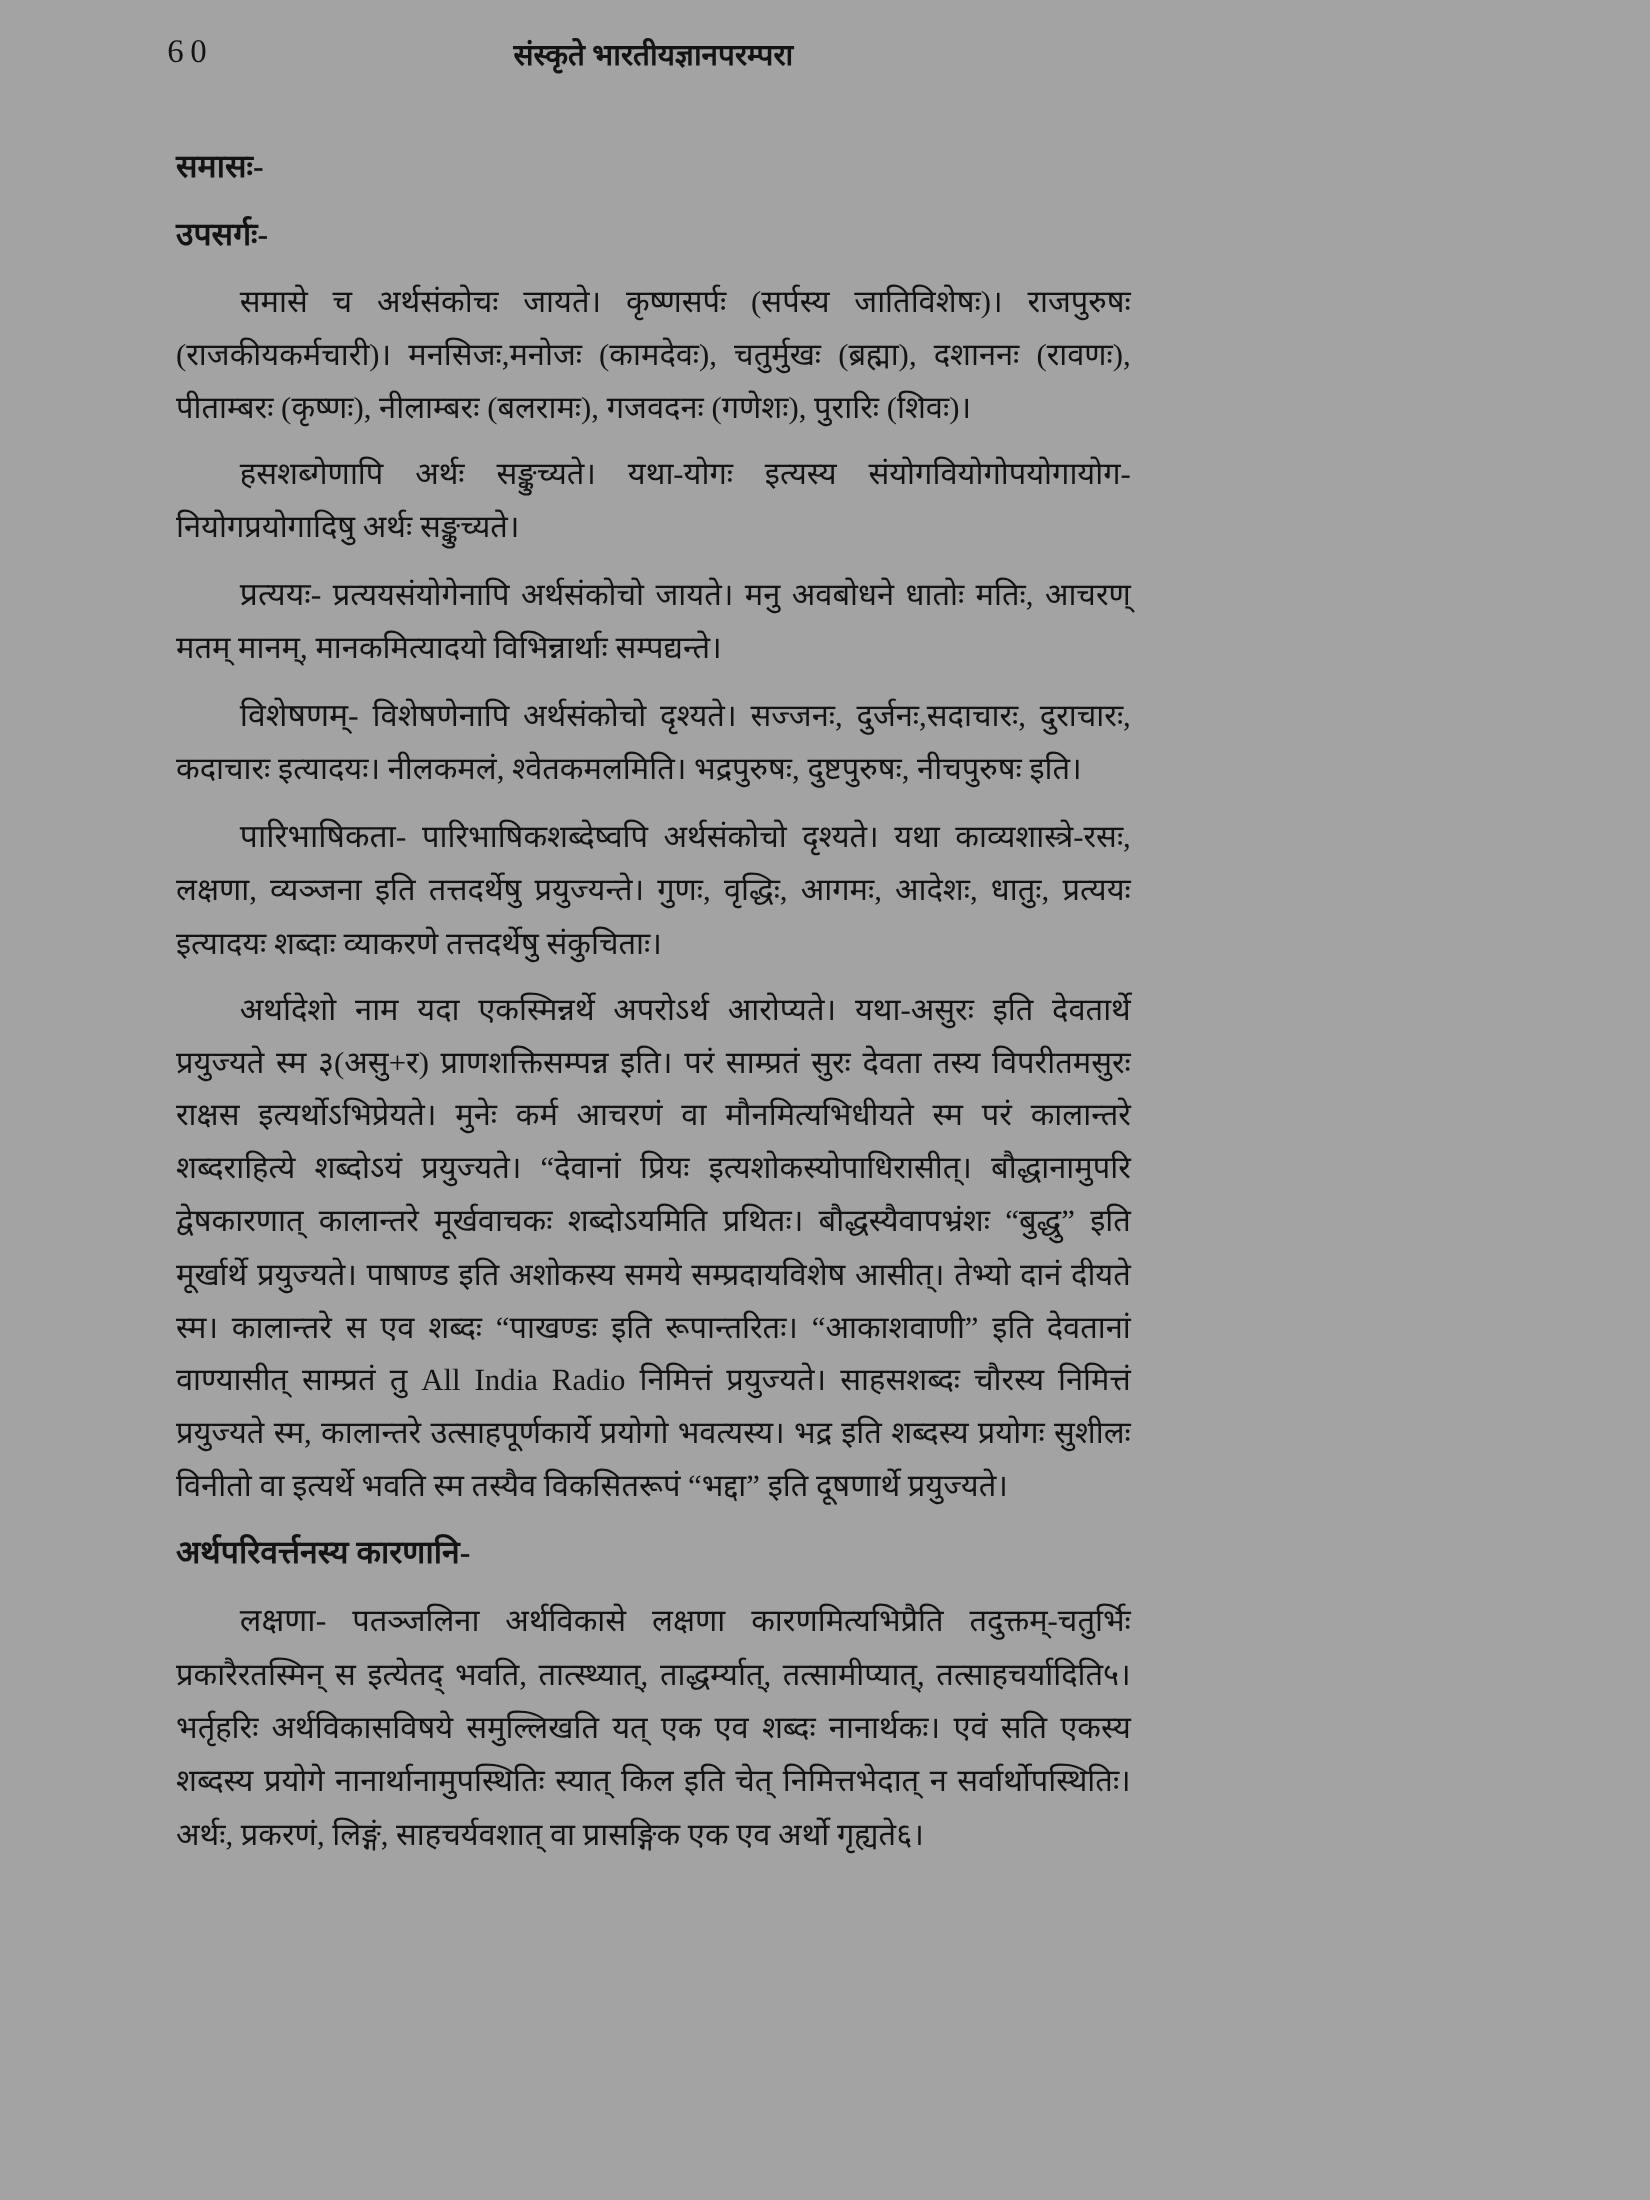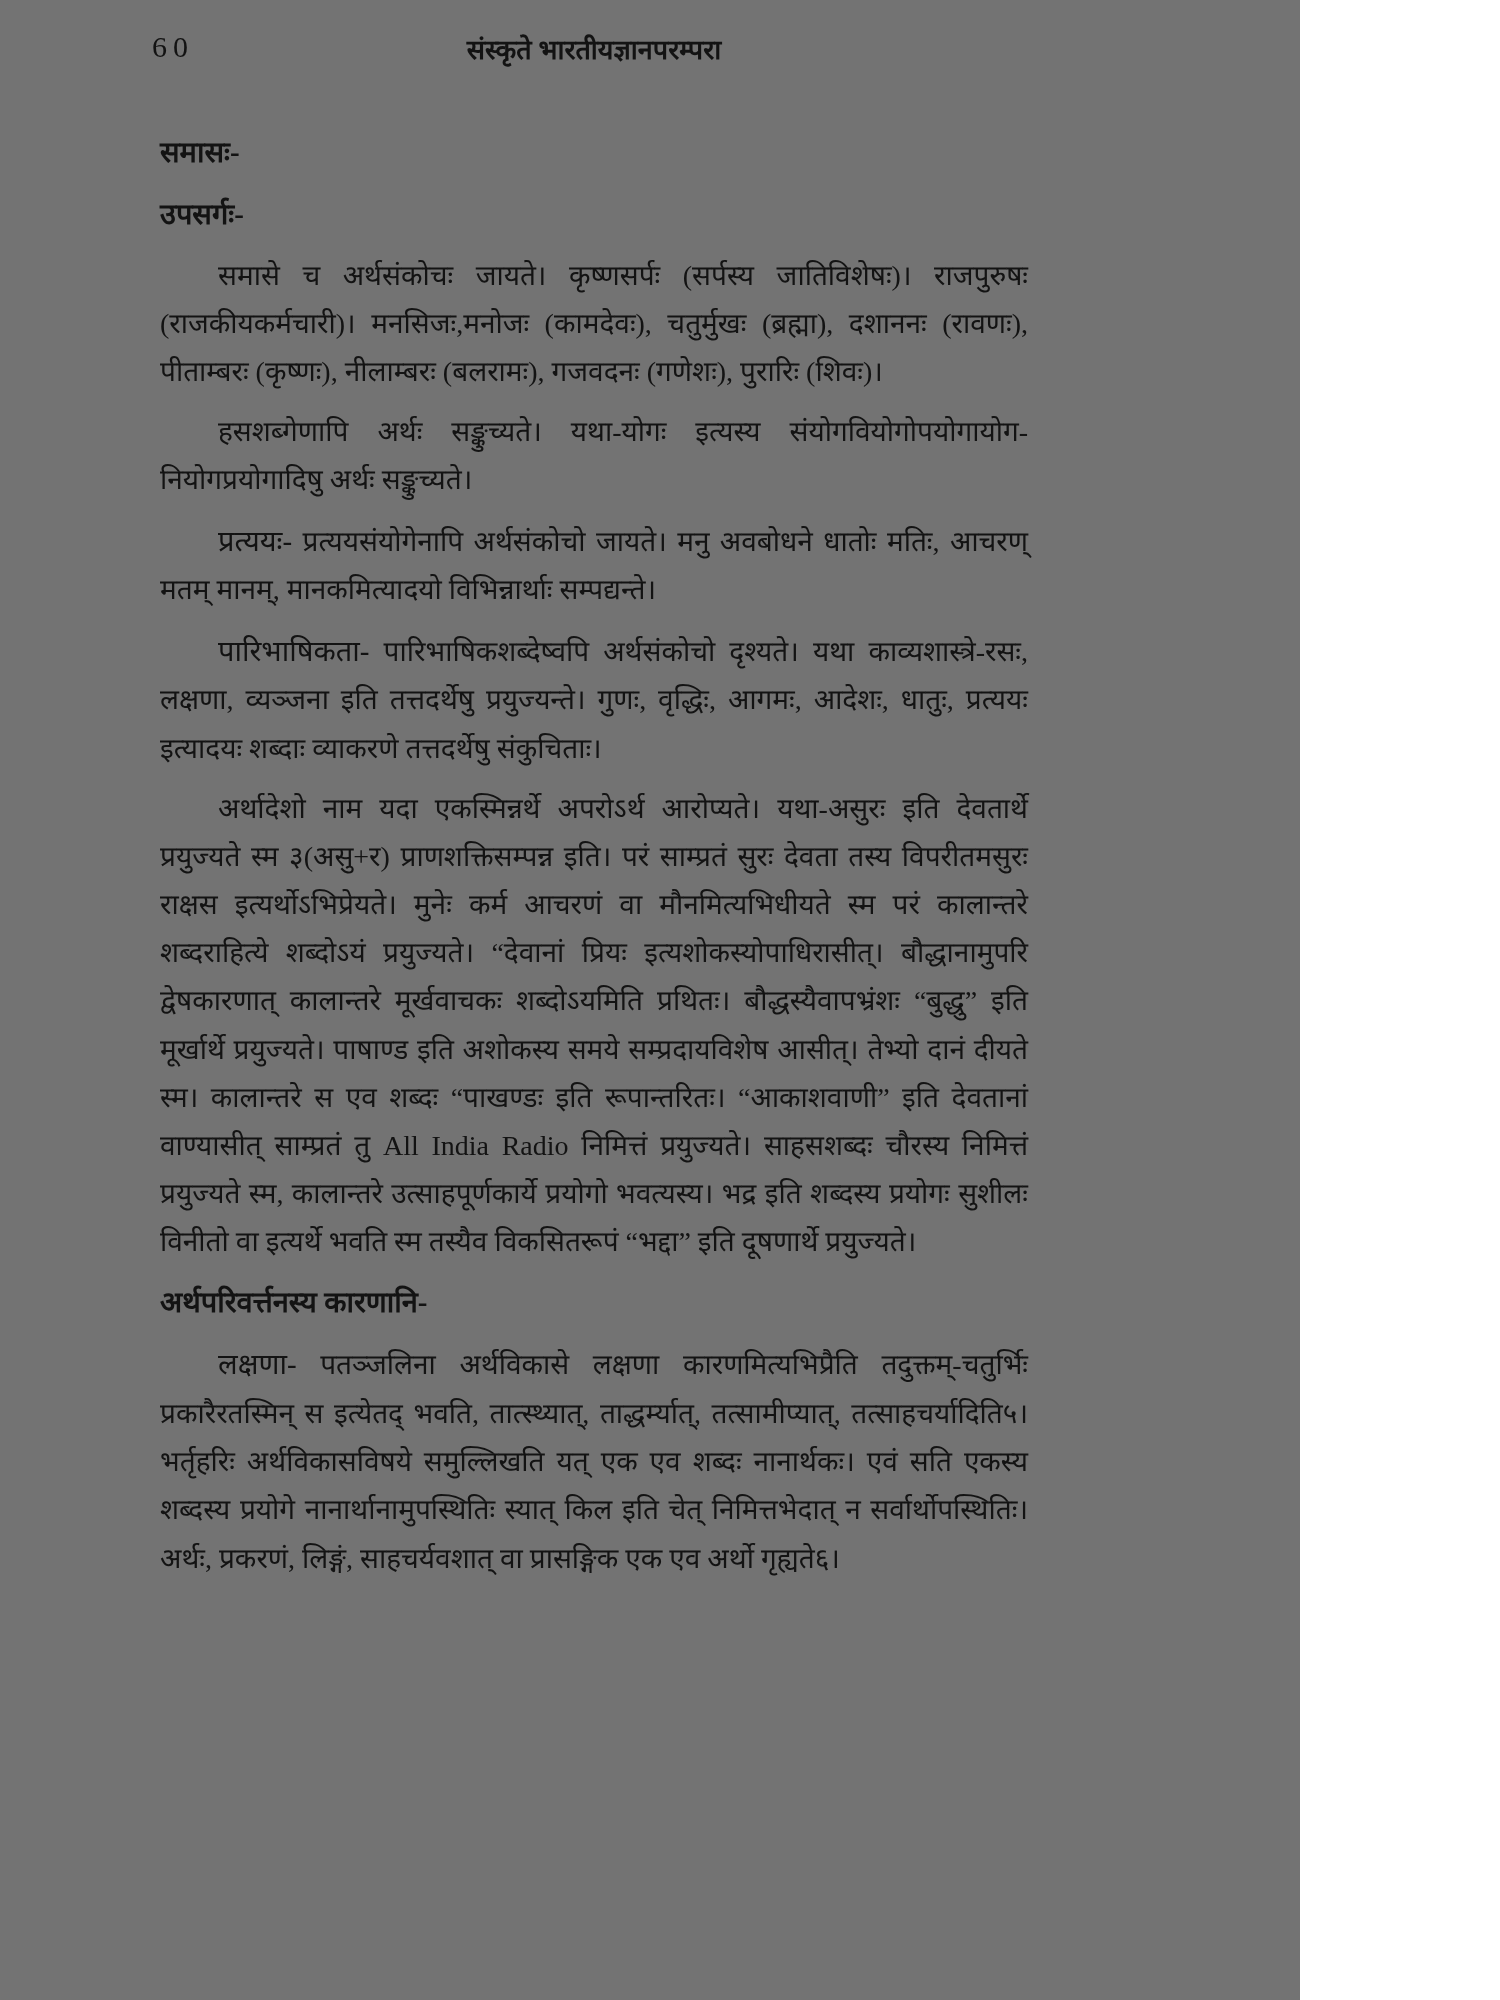--- a/index.html
+++ b/index.html
@@ -2,23 +2,23 @@
 <html lang="sa"><head>
 <meta charset="utf-8">
 <style>
   html, body {
     margin: 0;
     padding: 0;
     background: #ffffff;
   }
   .page {
     position: relative;
-    width: 1300px;
+    width: 1500px;
     height: 2000px;
-    background: #737373;
+    background: #a3a3a3;
     color: #131313;
     font-family: "Liberation Serif", "DejaVu Serif", serif;
     box-sizing: border-box;
     overflow: hidden;
   }
   .content {
     position: absolute;
     left: 148px;
     top: 30px;
     width: 892px;
@@ -73,20 +73,21 @@
       <span class="page-number">60</span>
       <span class="page-title">संस्कृते भारतीयज्ञानपरम्परा</span>
     </div>
 
     <div class="text-body">
         <div class="block heading"><span>समासः-</span></div>
         <div class="block heading"><span>उपसर्गः-</span></div>
         <div class="block para"><span>समासे च अर्थसंकोचः जायते। कृष्णसर्पः (सर्पस्य जातिविशेषः)। राजपुरुषः (राजकीयकर्मचारी)। मनसिजः,मनोजः (कामदेवः), चतुर्मुखः (ब्रह्मा), दशाननः (रावणः), पीताम्बरः (कृष्णः), नीलाम्बरः (बलरामः), गजवदनः (गणेशः), पुरारिः (शिवः)।</span></div>
         <div class="block para"><span>हसशब्गेणापि अर्थः सङ्कुच्यते। यथा-योगः इत्यस्य संयोगवियोगोपयोगायोग-नियोगप्रयोगादिषु अर्थः सङ्कुच्यते।</span></div>
         <div class="block para"><span class="lead">प्रत्ययः-</span> <span>प्रत्ययसंयोगेनापि अर्थसंकोचो जायते। मनु अवबोधने धातोः मतिः, आचरण् मतम् मानम्, मानकमित्यादयो विभिन्नार्थाः सम्पद्यन्ते।</span></div>
+        <div class="block para"><span class="lead">विशेषणम्-</span> <span>विशेषणेनापि अर्थसंकोचो दृश्यते। सज्जनः, दुर्जनः,सदाचारः, दुराचारः, कदाचारः इत्यादयः। नीलकमलं, श्वेतकमलमिति। भद्रपुरुषः, दुष्टपुरुषः, नीचपुरुषः इति।</span></div>
         <div class="block para"><span class="lead">पारिभाषिकता-</span> <span>पारिभाषिकशब्देष्वपि अर्थसंकोचो दृश्यते। यथा काव्यशास्त्रे-रसः, लक्षणा, व्यञ्जना इति तत्तदर्थेषु प्रयुज्यन्ते। गुणः, वृद्धिः, आगमः, आदेशः, धातुः, प्रत्ययः इत्यादयः शब्दाः व्याकरणे तत्तदर्थेषु संकुचिताः।</span></div>
         <div class="block para"><span>अर्थादेशो नाम यदा एकस्मिन्नर्थे अपरोऽर्थ आरोप्यते। यथा-असुरः इति देवतार्थे प्रयुज्यते स्म ३(असु+र) प्राणशक्तिसम्पन्न इति। परं साम्प्रतं सुरः देवता तस्य विपरीतमसुरः राक्षस इत्यर्थोऽभिप्रेयते। मुनेः कर्म आचरणं वा मौनमित्यभिधीयते स्म परं कालान्तरे शब्दराहित्ये शब्दोऽयं प्रयुज्यते। “देवानां प्रियः इत्यशोकस्योपाधिरासीत्। बौद्धानामुपरि द्वेषकारणात् कालान्तरे मूर्खवाचकः शब्दोऽयमिति प्रथितः। बौद्धस्यैवापभ्रंशः “बुद्धु” इति मूर्खार्थे प्रयुज्यते। पाषाण्ड इति अशोकस्य समये सम्प्रदायविशेष आसीत्। तेभ्यो दानं दीयते स्म। कालान्तरे स एव शब्दः “पाखण्डः इति रूपान्तरितः। “आकाशवाणी” इति देवतानां वाण्यासीत् साम्प्रतं तु All India Radio निमित्तं प्रयुज्यते। साहसशब्दः चौरस्य निमित्तं प्रयुज्यते स्म, कालान्तरे उत्साहपूर्णकार्ये प्रयोगो भवत्यस्य। भद्र इति शब्दस्य प्रयोगः सुशीलः विनीतो वा इत्यर्थे भवति स्म तस्यैव विकसितरूपं “भद्दा” इति दूषणार्थे प्रयुज्यते।</span></div>
         <div class="block heading"><span>अर्थपरिवर्त्तनस्य कारणानि-</span></div>
         <div class="block para"><span class="lead">लक्षणा-</span> <span>पतञ्जलिना अर्थविकासे लक्षणा कारणमित्यभिप्रैति तदुक्तम्-चतुर्भिः प्रकारैरतस्मिन् स इत्येतद् भवति, तात्स्थ्यात्, ताद्धर्म्यात्, तत्सामीप्यात्, तत्साहचर्यादिति५। भर्तृहरिः अर्थविकासविषये समुल्लिखति यत् एक एव शब्दः नानार्थकः। एवं सति एकस्य शब्दस्य प्रयोगे नानार्थानामुपस्थितिः स्यात् किल इति चेत् निमित्तभेदात् न सर्वार्थोपस्थितिः। अर्थः, प्रकरणं, लिङ्गं, साहचर्यवशात् वा प्रासङ्गिक एक एव अर्थो गृह्यते६।</span></div>
       </div>
 
   </div>
 </div>
 
 </body></html>

